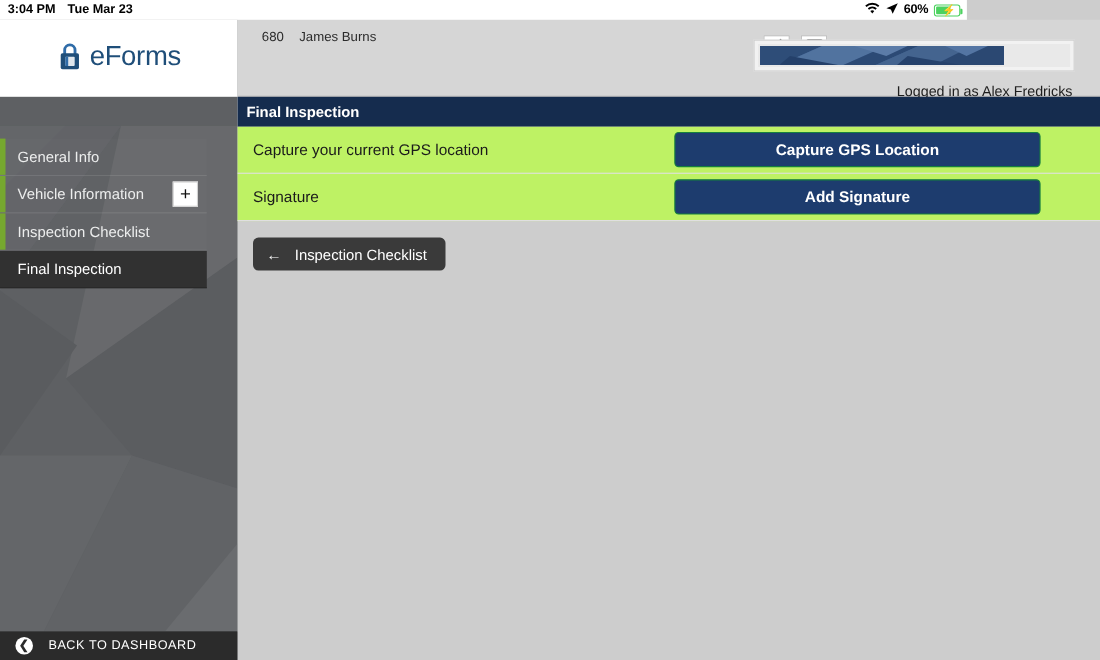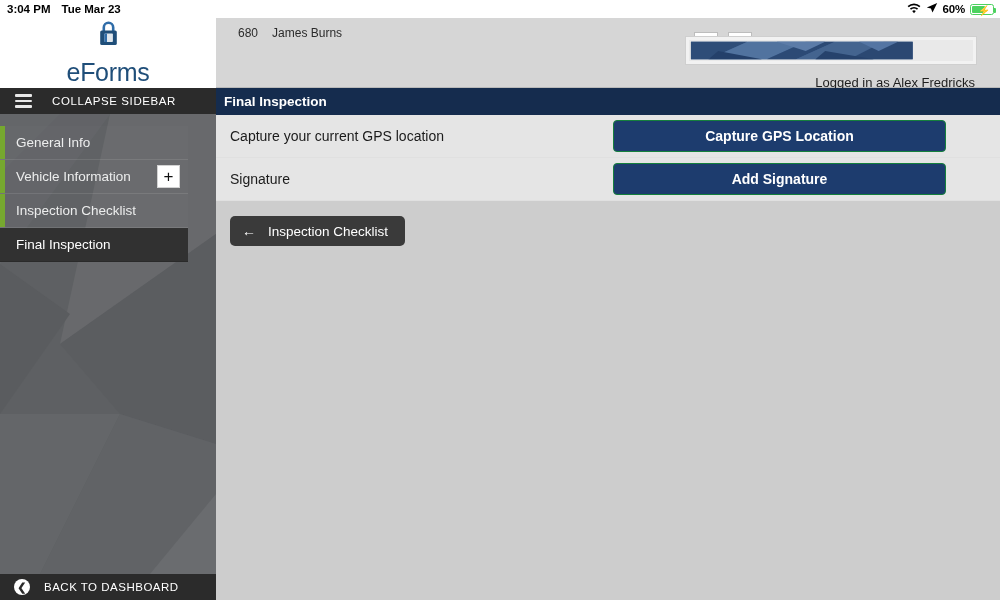--- a/index.html
+++ b/index.html
@@ -6,21 +6,21 @@
   html, body {
     width: 1000px; height: 600px;
     font-family: "Liberation Sans", sans-serif;
     background: #cdcdcd;
     overflow: hidden;
   }
   #app { position: relative; width: 1000px; height: 600px; }
 
   
   .statusbar {
-    position: absolute; top: 0; left: 0; width: 1000px; height: 18px;
+    position: absolute; top: 0; left: 0; width: 879px; height: 18px;
     background: #ffffff; color: #000;
     font-size: 11.5px; font-weight: bold;
     display: flex; align-items: center;
     z-index: 40;
   }
   .statusbar .sb-left { display: flex; align-items: center; gap: 11px; padding-left: 7px; }
   .statusbar .sb-right {
     position: absolute; right: 6px; top: 0; height: 18px;
     display: flex; align-items: center; gap: 5px;
   }
@@ -45,21 +45,21 @@
   .sidebar {
     position: absolute; left: 0; top: 18px; width: 216px; height: 582px;
     background: #5e6063;
     overflow: hidden;
   }
   .sb-logo-area {
     height: 70px; background: #ffffff;
     display: flex; align-items: center; justify-content: center;
     position: relative; z-index: 3;
   }
-  .logo-row { display: flex; align-items: center; gap: 7px; flex-direction: column; }
+  .logo-row { display: flex; gap: 7px; }
   .logo-text { font-size: 25px; color: #1f4e79; letter-spacing: -0.3px; }
   .collapse-bar {
     height: 26px; background: #2b2b2b; color: #fff;
     display: flex; align-items: center; gap: 20px; padding-left: 15px;
     font-size: 11.5px; letter-spacing: 0.6px;
     position: relative; z-index: 3;
   }
   .hamburger { display: flex; flex-direction: column; gap: 3px; width: 17px; }
   .hamburger span { display: block; height: 2.5px; background: #e8e8e8; border-radius: 1px; }
 
@@ -131,21 +131,21 @@
     display: flex; align-items: center;
     color: #fff; font-size: 13.5px; font-weight: bold; padding-left: 8px;
   }
   .sect-right { position: absolute; right: 9px; top: 0; height: 27px; display: flex; align-items: center; gap: 9px; }
   .badge {
     background: #76a82f; color: #fff; font-size: 13px; font-weight: bold;
     padding: 2px 9px 3px 9px; line-height: 15px;
   }
   .sect-completed { font-size: 13px; font-weight: normal; color: #fff; }
 
-  .rows { background: #e5e5e5; }
+  .rows { background: #bef264; }
   .row {
     position: relative; height: 43px; display: flex; align-items: center;
     border-bottom: 1px solid #e0e0e0;
   }
   .row-label { padding-left: 14px; font-size: 14px; color: #1b1b1b; }
   .act-btn {
     position: absolute; left: 397px; top: 5px; width: 333px; height: 32px;
     background: #1d3c6e; border: 1px solid #15803d; border-radius: 4px;
     color: #fff; font-size: 14px; font-weight: bold;
     display: flex; align-items: center; justify-content: center;
@@ -200,28 +200,20 @@
             <path d="M5.5 12V8.5a6 6 0 0 1 12 0V12h-2.6V8.5a3.4 3.4 0 0 0-6.8 0V12z" fill="#2f6ca8"></path>
             <rect x="3.2" y="11.5" width="16.6" height="14.5" rx="1.6" fill="#1f4e79"></rect>
             <rect x="7.4" y="14.5" width="8.5" height="8.5" rx="0.8" fill="#dfe6ec"></rect>
             <rect x="7.4" y="14.5" width="2.6" height="8.5" fill="#2f6ca8"></rect>
           </svg>
         </span>
         <span class="logo-text">eForms</span>
       </div>
     </div>
 
-    <div class="collapse-bar">
-      <span class="hamburger">
-        <span></span>
-          <span></span>
-          <span></span>
-      </span>
-      <span>COLLAPSE SIDEBAR</span>
-    </div>
 
     <div class="texture">
       <svg viewBox="0 0 216 460" preserveAspectRatio="none">
         <rect width="216" height="460" fill="#5e6063"></rect>
         <polygon points="0,0 110,0 0,150" fill="#646669"></polygon>
         <polygon points="110,0 216,0 216,120 60,230" fill="#68696c"></polygon>
         <polygon points="0,150 70,200 0,300" fill="#5a5c5f"></polygon>
         <polygon points="60,230 216,120 216,330 120,300" fill="#5b5d60"></polygon>
         <polygon points="0,300 120,300 40,460 0,460" fill="#646669"></polygon>
         <polygon points="120,300 216,330 216,460 40,460" fill="#616366"></polygon>

